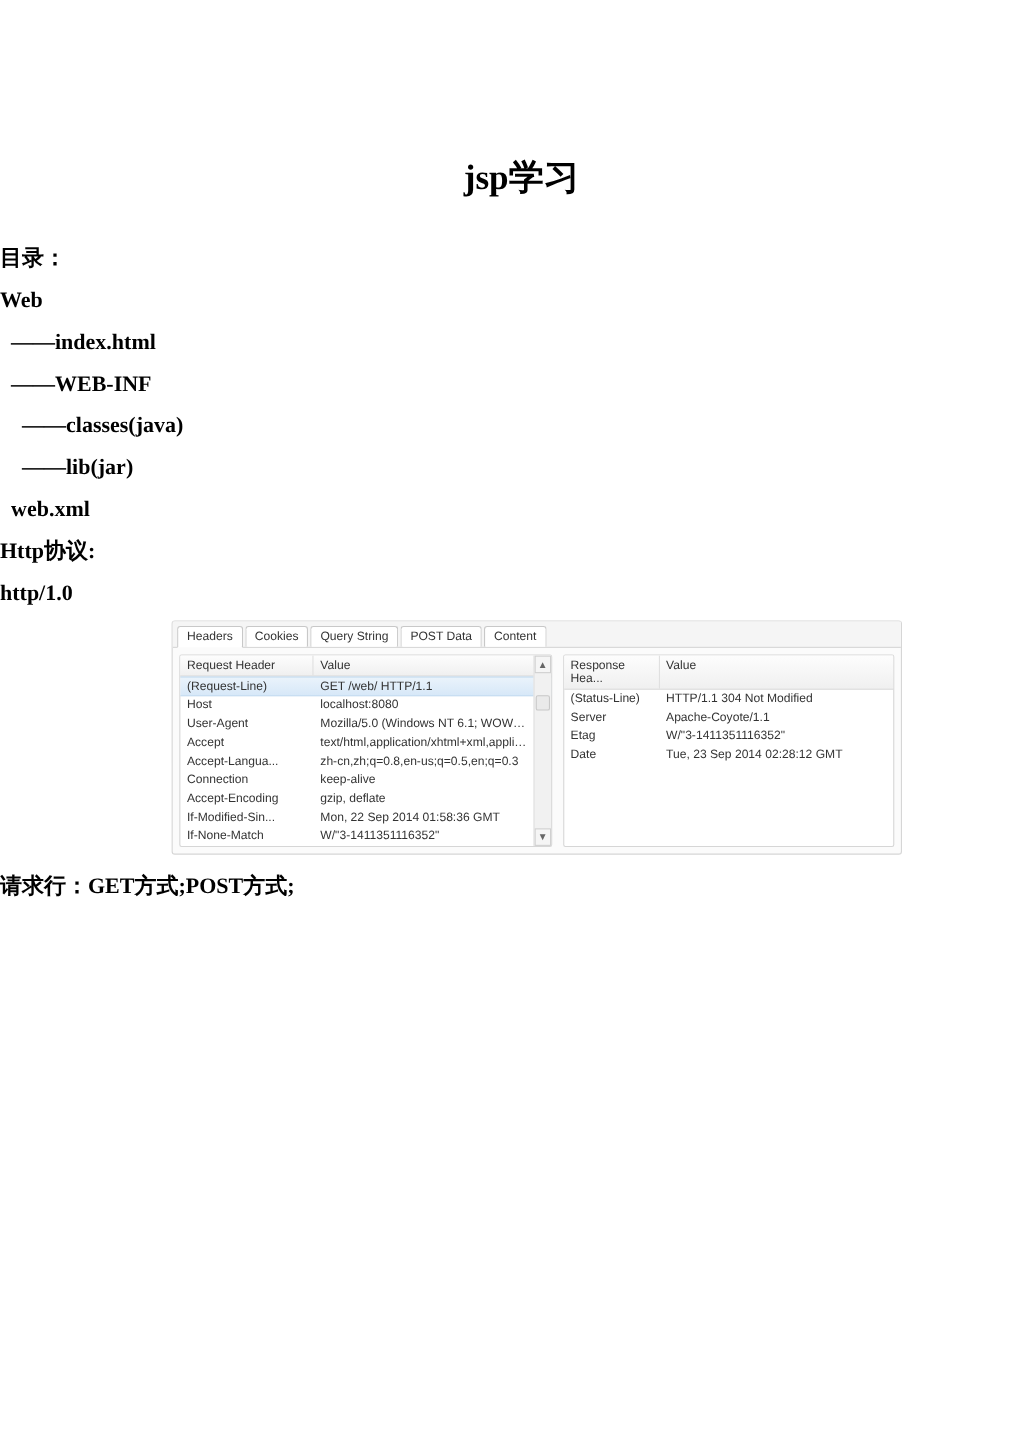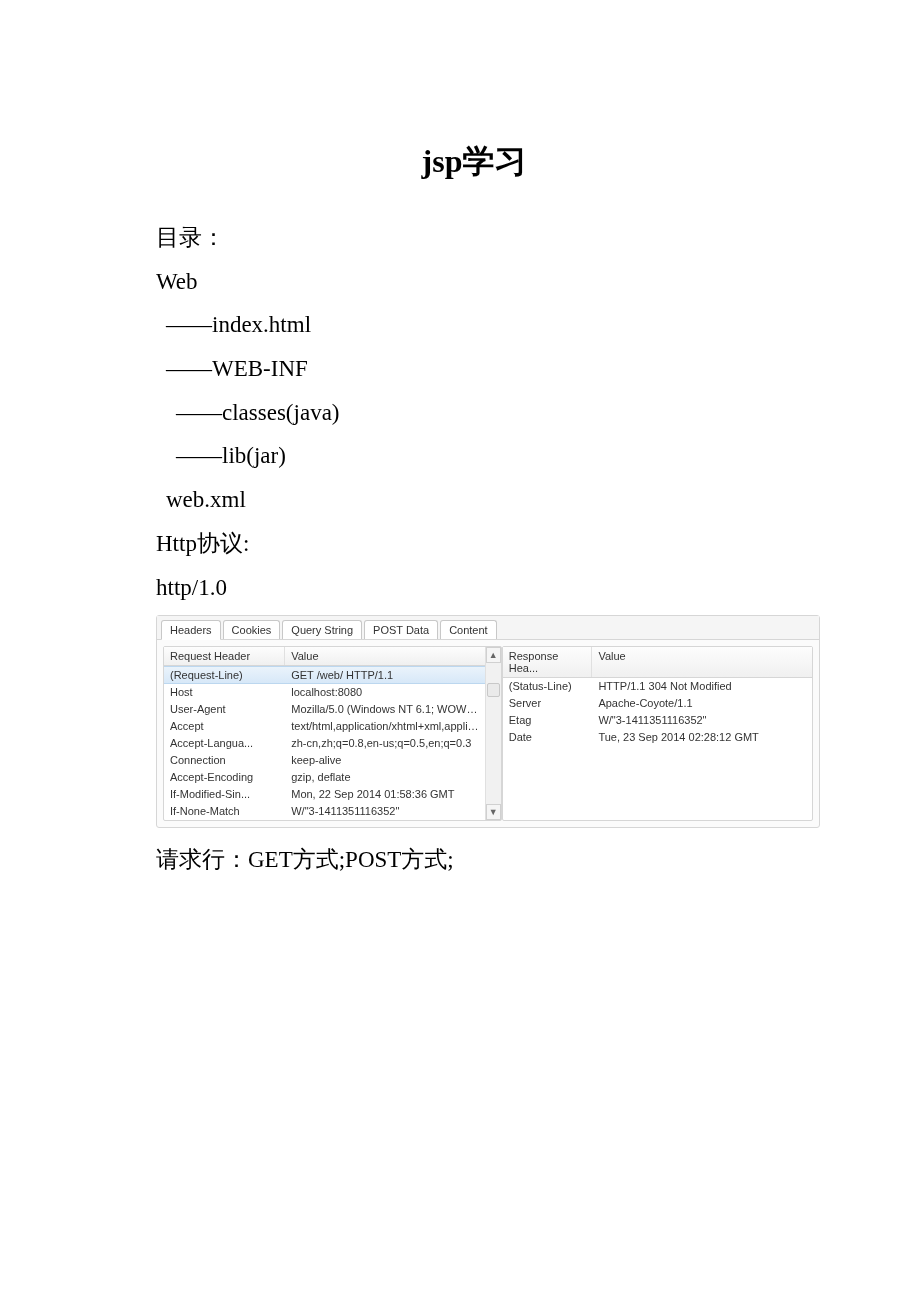--- a/index.html
+++ b/index.html
@@ -11,24 +11,24 @@
     }
     .page-title {
       text-align: center;
       font-size: 32px;
       font-weight: bold;
       margin-top: 140px;
       margin-bottom: 32px;
       padding-left: 28px;
     }
     .content {
-      margin-left: 156px;
       margin-right: 100px;
-      font-size: 23px;
+      font-size: 20px;
       line-height: 1.9;
+      font-weight: bold;
     }
     .content p { margin: 0; }
     .indent1 { padding-left: 10px; }
     .indent2 { padding-left: 20px; }
     .watermark {
       position: absolute;
       top: 620px;
       left: 200px;
       font-size: 34px;
       color: #eee;
@@ -65,20 +65,21 @@
       cursor: pointer;
     }
     .tab.active {
       background: #fff;
       border-bottom: 1px solid #fff;
       margin-bottom: -1px;
       font-weight: 500;
     }
     .tables-row {
       display: flex;
+      gap: 10px;
       padding: 6px;
     }
     .table-pane {
       position: relative;
       border: 1px solid #d6d6d6;
       background: #fff;
       border-radius: 2px;
     }
     .table-pane.left { flex: 0 0 47%; }
     .table-pane.right { flex: 1; }

